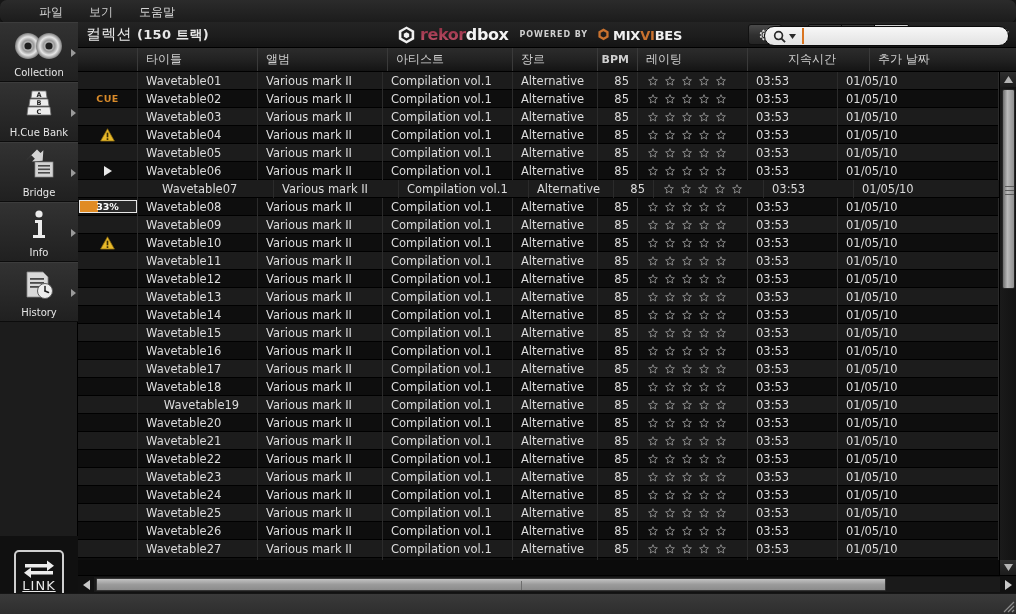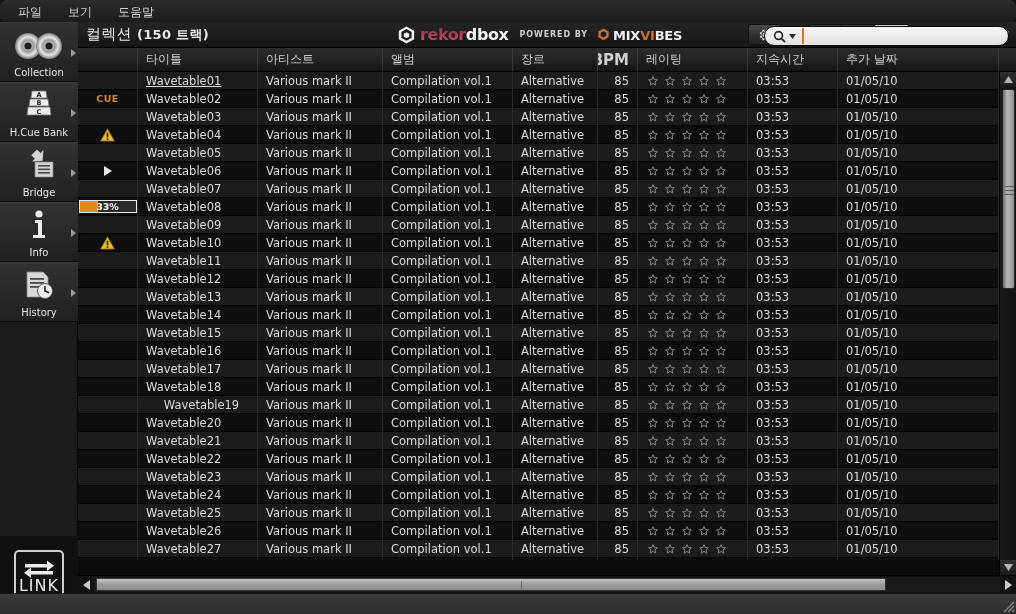--- a/index.html
+++ b/index.html
@@ -9,21 +9,21 @@
     font-family:"DejaVu Sans","Liberation Sans",sans-serif;
     -webkit-font-smoothing:antialiased;
   }
   #app{ position:relative; width:1016px; height:614px; background:#161616; }
 
   
   #menubar{
     position:absolute; left:0; top:0; width:1016px; height:24px;
     background:linear-gradient(to bottom,#2b2b2b 0%,#232323 50%,#1b1b1b 100%);
     border-bottom:1px solid #0d0d0d;
-    display:flex; align-items:center; padding-left:6px; gap:2px;border-radius:7px;
+    display:flex; align-items:center; padding-left:27px; gap:2px;border-radius:7px;
   }
   .menu-item{
     font-size:12px; color:#d2d2d2; padding:2px 12px; line-height:14px;
     white-space:nowrap; cursor:default;
   }
 
   
   #headerbar{
     position:absolute; left:0; top:22px; width:1016px; height:26px;
     background:linear-gradient(to bottom,#242424 0%,#1d1d1d 55%,#141414 100%);
@@ -126,40 +126,40 @@
   }
   #link-area{
     position:absolute; left:0; bottom:0; width:78px; height:78px;
     background:#101010; display:flex; align-items:center; justify-content:center;
   }
   #link-btn{
     width:50px; height:50px; border:2px solid #cfcfcf; border-radius:5px;
     background:#121212; display:flex; flex-direction:column;
     align-items:center; justify-content:center; gap:1px;
   }
-  #link-label{ font-size:16px; color:#e8e8e8; letter-spacing:1px; line-height:12px; }
+  #link-label{ font-size:13px; color:#e8e8e8; letter-spacing:1px; line-height:12px;text-decoration:underline; }
 
   
   #table-area{
     position:absolute; left:78px; top:48px; width:938px; height:527px;
     background:#0b0b0b;
   }
   #thead{
     position:absolute; left:0; top:0; width:938px; height:24px;
     background:linear-gradient(to bottom,#2c2c2c 0%,#222 50%,#141414 100%);
     border-bottom:1px solid #000;
     display:flex;
   }
   .th{
     height:23px; display:flex; align-items:center;
     border-right:1px solid #3a3a3a;
     font-size:12px; color:#cfcfcf; padding:0 8px;
     white-space:nowrap; overflow:hidden;
   }
-  .th.num{ justify-content:flex-end; font-size:15px; font-weight:bold; }
+  .th.num{ justify-content:flex-end; font-size:11px; font-weight:bold; }
   #tbody{
     position:absolute; left:0; top:24px; width:921px; height:488px; overflow:hidden;
   }
   .row{
     display:flex; height:18px; align-items:center;
     border-bottom:1px solid #000;
   }
   .row.odd{ background:#1c1c1c; }
   .row.even{ background:#0e0e0e; }
   .cell{
@@ -422,32 +422,32 @@
         </svg>
         <div id="link-label">LINK</div>
       </div>
     </div>
   </div>
 
   <div id="table-area">
     <div id="thead">
         <div class="th" style="width: 60px; flex: 0 0 60px;"></div>
         <div class="th" style="width: 120px; flex: 0 0 120px;">타이틀</div>
+        <div class="th" style="width: 130px; flex: 0 0 130px;">앨범</div>
         <div class="th" style="width: 125px; flex: 0 0 125px;">아티스트</div>
-        <div class="th" style="width: 130px; flex: 0 0 130px;">앨범</div>
         <div class="th" style="width: 85px; flex: 0 0 85px;">장르</div>
         <div class="th num" style="width: 40px; flex: 0 0 40px;">BPM</div>
         <div class="th" style="width: 110px; flex: 0 0 110px;">레이팅</div>
-        <div class="th" style="width: 90px; flex: 0 0 90px;">지속시간</div>
+        <div class="th" style="width: 90px; flex: 0 0 90px; margin-left: 32px;">지속시간</div>
         <div class="th" style="width: 161px; flex: 0 0 161px;">추가 날짜</div>
       </div>
     <div id="tbody">
         <div class="row odd">
           <div class="cell status" style="width: 60px; flex: 0 0 60px;"></div>
-          <div class="cell" style="width: 120px; flex: 0 0 120px; text-decoration: underline;">Wavetable01</div>
+          <div class="cell" style="width: 120px; flex: 0 0 120px;">Wavetable01</div>
           <div class="cell" style="width: 125px; flex: 0 0 125px;">Various mark II</div>
           <div class="cell" style="width: 130px; flex: 0 0 130px;">Compilation vol.1</div>
           <div class="cell" style="width: 85px; flex: 0 0 85px;">Alternative</div>
           <div class="cell num" style="width: 40px; flex: 0 0 40px;">85</div>
           <div class="cell rating" style="width: 110px; flex: 0 0 110px;">
             <svg class="star" viewBox="0 0 12 12">
               <polygon points="6,0.8 7.5,4.3 11.3,4.6 8.4,7.1 9.3,10.9 6,8.9 2.7,10.9 3.6,7.1 0.7,4.6 4.5,4.3" fill="none" stroke="#8f8f8f" stroke-width="1.1"></polygon>
             </svg>
             <svg class="star" viewBox="0 0 12 12">
               <polygon points="6,0.8 7.5,4.3 11.3,4.6 8.4,7.1 9.3,10.9 6,8.9 2.7,10.9 3.6,7.1 0.7,4.6 4.5,4.3" fill="none" stroke="#8f8f8f" stroke-width="1.1"></polygon>
@@ -605,21 +605,21 @@
             </svg>
             <svg class="star" viewBox="0 0 12 12">
               <polygon points="6,0.8 7.5,4.3 11.3,4.6 8.4,7.1 9.3,10.9 6,8.9 2.7,10.9 3.6,7.1 0.7,4.6 4.5,4.3" fill="none" stroke="#8f8f8f" stroke-width="1.1"></polygon>
             </svg>
           </div>
           <div class="cell" style="width: 90px; flex: 0 0 90px;">03:53</div>
           <div class="cell" style="width: 161px; flex: 0 0 161px;">01/05/10</div>
         </div>
         <div class="row odd">
           <div class="cell status" style="width: 60px; flex: 0 0 60px;"></div>
-          <div class="cell" style="width: 120px; flex: 0 0 120px;">Wavetable07</div>
+          <div class="cell" style="width: 120px; flex: 0 0 120px; margin-left: 16px;">Wavetable07</div>
           <div class="cell" style="width: 125px; flex: 0 0 125px;">Various mark II</div>
           <div class="cell" style="width: 130px; flex: 0 0 130px;">Compilation vol.1</div>
           <div class="cell" style="width: 85px; flex: 0 0 85px;">Alternative</div>
           <div class="cell num" style="width: 40px; flex: 0 0 40px;">85</div>
           <div class="cell rating" style="width: 110px; flex: 0 0 110px;">
             <svg class="star" viewBox="0 0 12 12">
               <polygon points="6,0.8 7.5,4.3 11.3,4.6 8.4,7.1 9.3,10.9 6,8.9 2.7,10.9 3.6,7.1 0.7,4.6 4.5,4.3" fill="none" stroke="#8f8f8f" stroke-width="1.1"></polygon>
             </svg>
             <svg class="star" viewBox="0 0 12 12">
               <polygon points="6,0.8 7.5,4.3 11.3,4.6 8.4,7.1 9.3,10.9 6,8.9 2.7,10.9 3.6,7.1 0.7,4.6 4.5,4.3" fill="none" stroke="#8f8f8f" stroke-width="1.1"></polygon>

